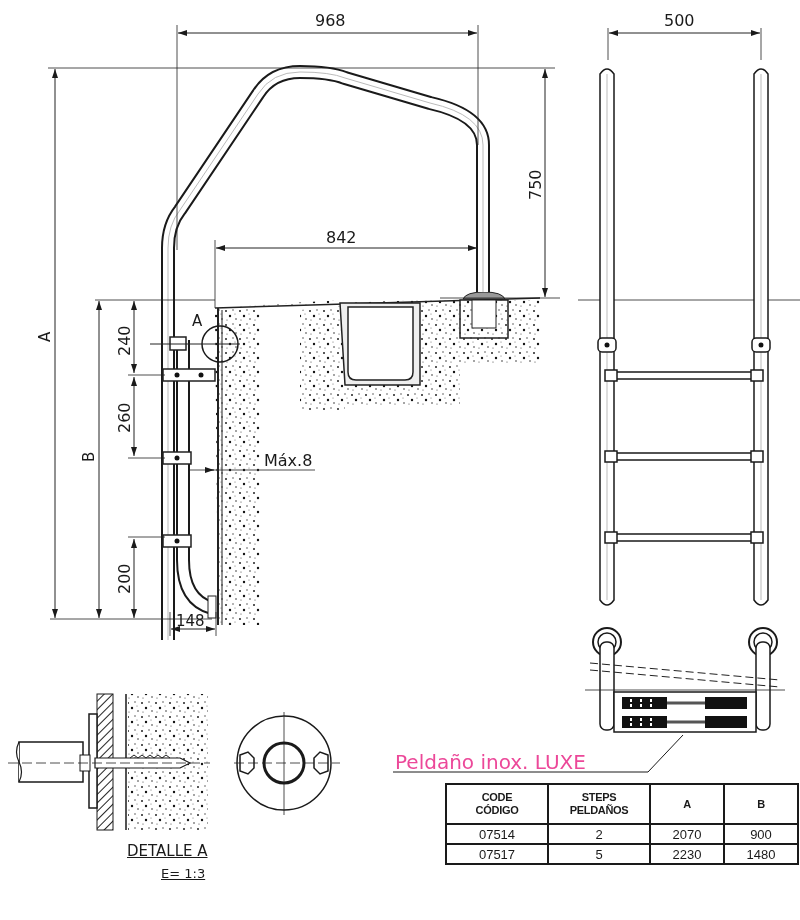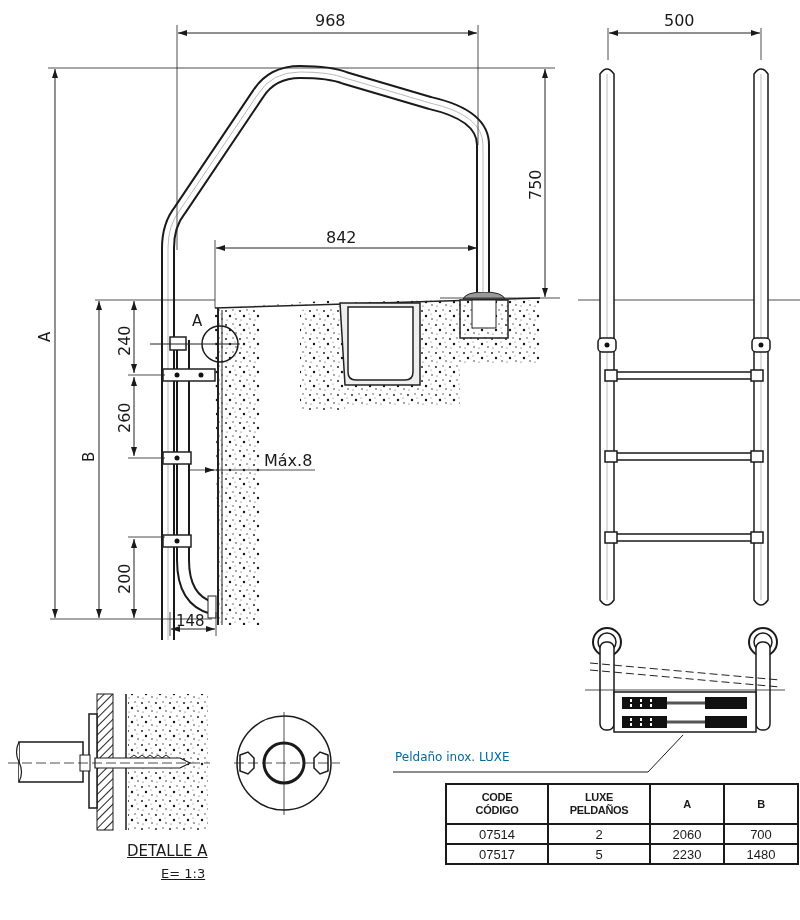--- a/index.html
+++ b/index.html
@@ -5,21 +5,21 @@
   html, body { margin: 0; padding: 0; background: #ffffff; }
   body { width: 800px; height: 920px; position: relative; overflow: hidden; font-family: "DejaVu Sans", sans-serif; color: #1a1a1a; }
   svg.drawing { position: absolute; left: 0; top: 0; }
   .dim { font-family: "DejaVu Sans", sans-serif; font-size: 16px; fill: #1a1a1a; }
   .lbl { font-family: "DejaVu Sans", sans-serif; font-size: 15px; fill: #1a1a1a; }
   .spec-table { position: absolute; left: 445px; top: 783px; border-collapse: collapse; font-family: Liberation Sans, sans-serif; }
   .spec-table th, .spec-table td { border: 2px solid #1a1a1a; text-align: center; padding: 0; }
   .spec-table th { height: 38px; font-size: 11px; font-weight: bold; line-height: 13px; letter-spacing: -0.3px; }
   .spec-table td { height: 18px; font-size: 13px; border-radius: 8px; }
   .col-code { width: 100px; } .col-steps { width: 100px; } .col-a { width: 72px; } .col-b { width: 72px; }
-  .luxe-label { position: absolute; left: 395px; top: 750px; font-family: "DejaVu Sans", sans-serif; font-size: 12px; color: #0369a1; }
+  .luxe-label { position: absolute; left: 395px; top: 750px; font-family: "DejaVu Sans", sans-serif; font-size: 20px; color: #ec4899; }
   .detail-title { position: absolute; left: 127px; top: 842px; font-size: 15px; text-decoration: underline; font-family: "DejaVu Sans", sans-serif; text-align: center; }
   .detail-scale { position: absolute; left: 161px; top: 866px; font-size: 13px; text-decoration: underline; font-family: "DejaVu Sans", sans-serif; }
 </style>
 </head>
 <body>
 
 <svg class="drawing" width="800" height="920" viewBox="0 0 800 920">
   <defs>
     <pattern id="concrete" width="14" height="14" patternUnits="userSpaceOnUse">
       <rect width="14" height="14" fill="#fff"></rect>
@@ -215,31 +215,31 @@
 
 <div class="detail-title">DETALLE A</div>
 <div class="detail-scale">E= 1:3</div>
 
 <div class="luxe-label">Peldaño inox. LUXE</div>
 
 <table class="spec-table">
   <thead>
     <tr>
       <th class="col-code"><span>CODE</span><br><span>CÓDIGO</span></th>
-      <th class="col-steps"><span>LUXE</span><br><span>PELDAÑOS</span></th>
+      <th class="col-steps"><span>STEPS</span><br><span>PELDAÑOS</span></th>
       <th class="col-a">A</th>
       <th class="col-b">B</th>
     </tr>
   </thead>
   <tbody>
     <tr>
       <td>07514</td>
       <td>2</td>
-      <td>2060</td>
-      <td>700</td>
+      <td>2070</td>
+      <td>900</td>
     </tr>
     <tr>
       <td>07517</td>
       <td>5</td>
       <td>2230</td>
       <td>1480</td>
     </tr>
   </tbody>
 </table>
 

